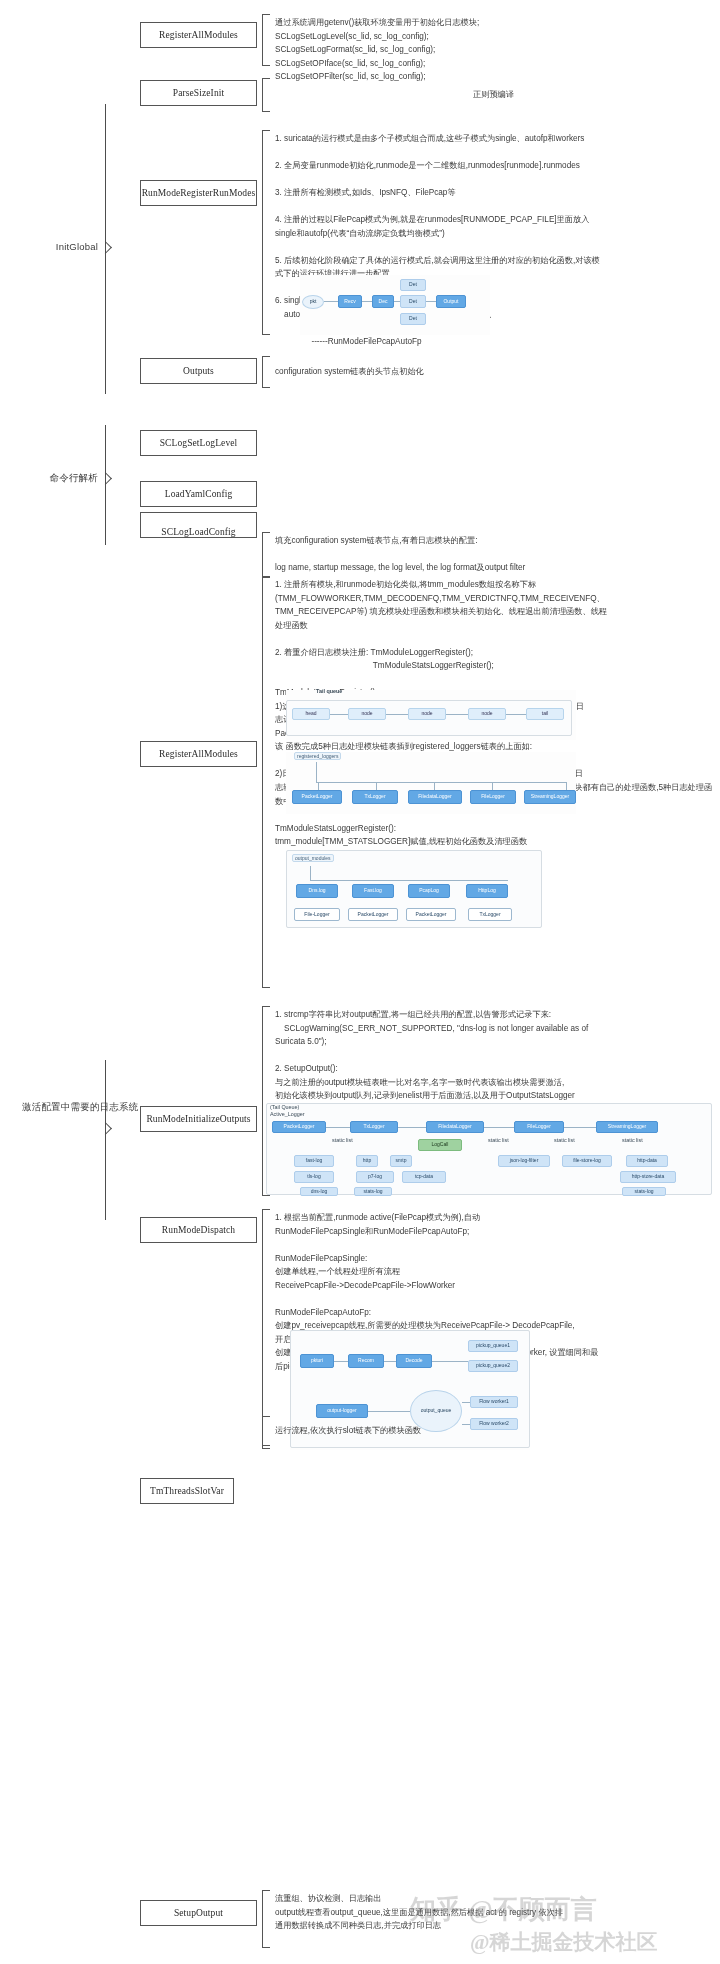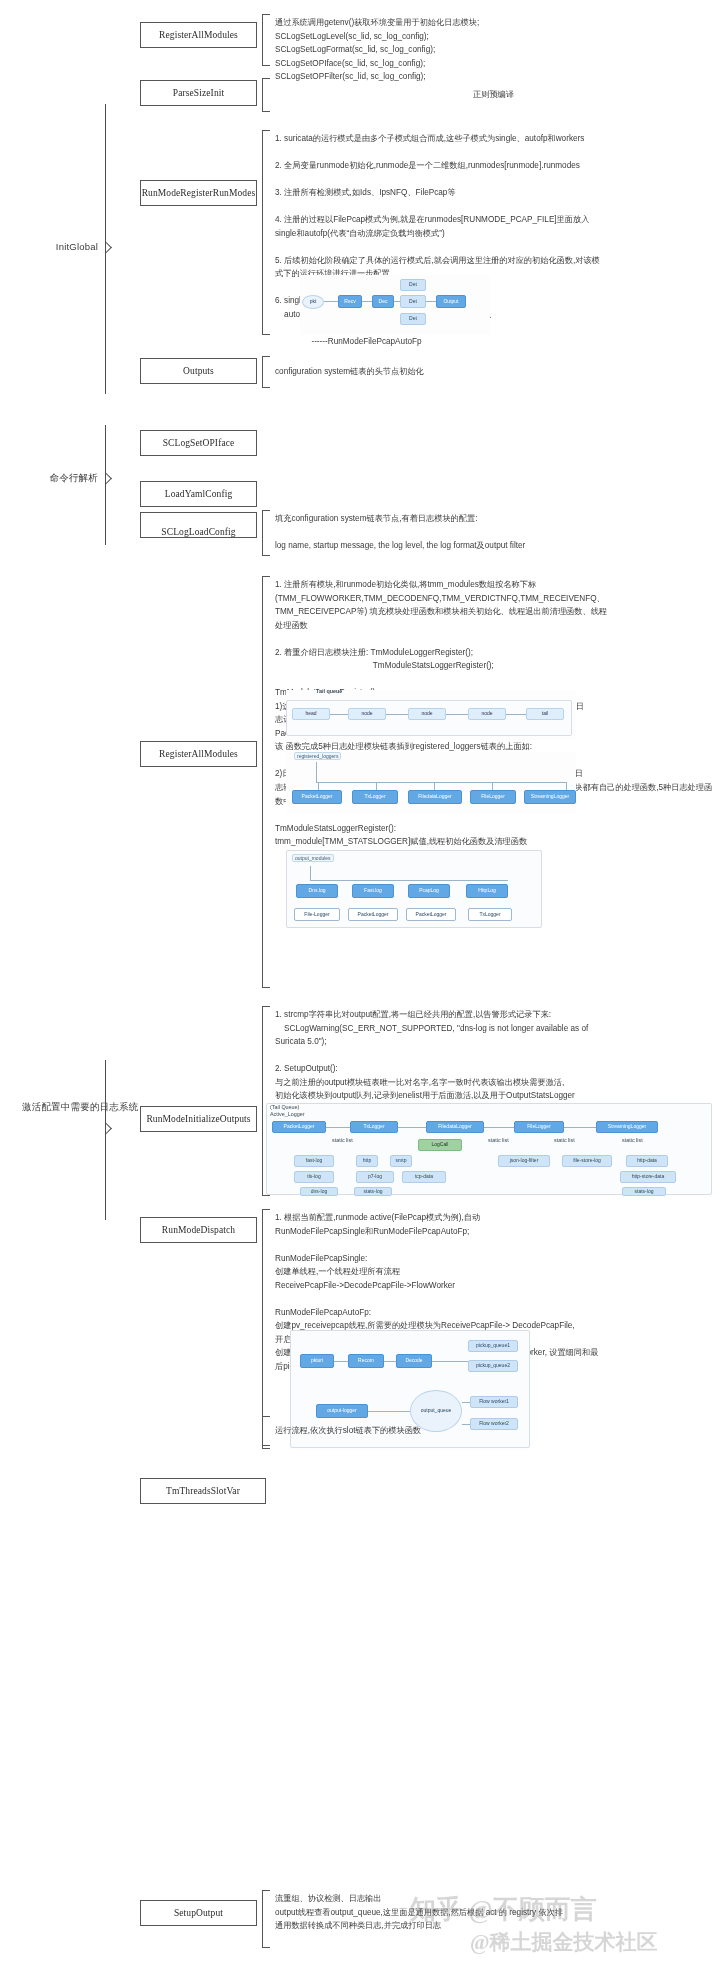--- a/index.html
+++ b/index.html
@@ -178,21 +178,21 @@
 
 <div class="node" style="left:140px; top:180px; width:117px; height:26px;">
   <span>RunModeRegisterRunModes</span>
 </div>
 
 <div class="node" style="left:140px; top:358px; width:117px; height:26px;">
   <span>Outputs</span>
 </div>
 
 <div class="node" style="left:140px; top:430px; width:117px; height:26px;">
-  <span>SCLogSetOPIface</span>
+  <span>SCLogSetLogLevel</span>
 </div>
 
 <div class="node" style="left:140px; top:481px; width:117px; height:26px;">
   <span>LoadYamlConfig</span>
 </div>
 
 <div class="node" style="left:140px; top:512px; width:117px; height:26px;align-items:flex-end;">
   <span>SCLogLoadConfig</span>
 </div>
 
@@ -201,21 +201,21 @@
 </div>
 
 <div class="node" style="left:140px; top:1106px; width:117px; height:26px;">
   <span>RunModeInitializeOutputs</span>
 </div>
 
 <div class="node" style="left:140px; top:1217px; width:117px; height:26px;">
   <span>RunModeDispatch</span>
 </div>
 
-<div class="node" style="left:140px; top:1478px; width:126px; height:26px;">
+<div class="node" style="left:140px; top:1478px; width:94px; height:26px;">
   <span>TmThreadsSlotVar</span>
 </div>
 
 <div class="node" style="left:140px; top:1900px; width:117px; height:26px;">
   <span>SetupOutput</span>
 </div>
 
 <div class="note" style="left:262px; top:14px; width:450px; height:52px;">
   <div class="note-body">通过系统调用getenv()获取环境变量用于初始化日志模块;
 SCLogSetLogLevel(sc_lid, sc_log_config);
@@ -258,21 +258,21 @@
   <div class="mf-box lite" style="left:100px; top:38px; width:26px; height:12px;">Det</div>
   <div class="mf-line" style="left:94px; top:26px; width:6px; height:1px;"></div>
   <div class="mf-box" style="left:136px; top:20px; width:30px; height:13px;">Output</div>
   <div class="mf-line" style="left:126px; top:26px; width:10px; height:1px;"></div>
 </div>
 
 <div class="note" style="left:262px; top:356px; width:450px; height:32px;">
   <div class="note-body" style="padding-top:9px;">configuration system链表的头节点初始化</div>
 </div>
 
-<div class="note" style="left:262px; top:510px; width:450px; height:46px;">
+<div class="note" style="left:262px; top:532px; width:450px; height:46px;">
   <div class="note-body">填充configuration system链表节点,有着日志模块的配置:
 
 log name, startup message, the log level, the log format及output filter</div>
 </div>
 
 <div class="note" style="left:262px; top:576px; width:452px; height:412px;">
   <div class="note-body">1. 注册所有模块,和runmode初始化类似,将tmm_modules数组按名称下标
 (TMM_FLOWWORKER,TMM_DECODENFQ,TMM_VERDICTNFQ,TMM_RECEIVENFQ、
 TMM_RECEIVEPCAP等) 填充模块处理函数和模块相关初始化、线程退出前清理函数、线程
 处理函数

